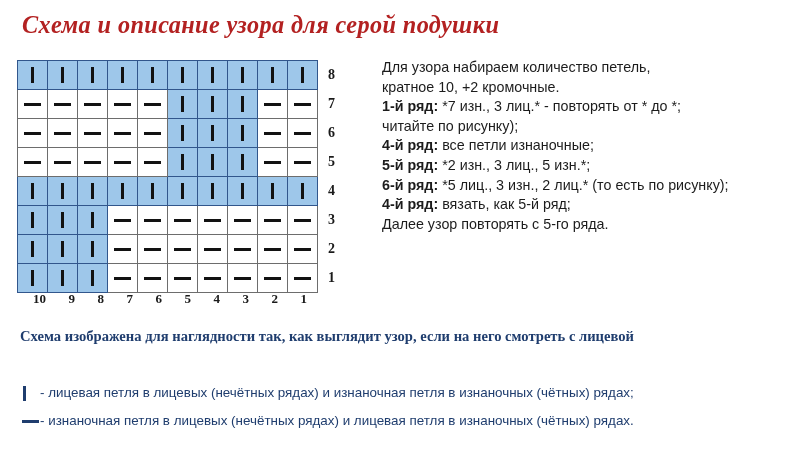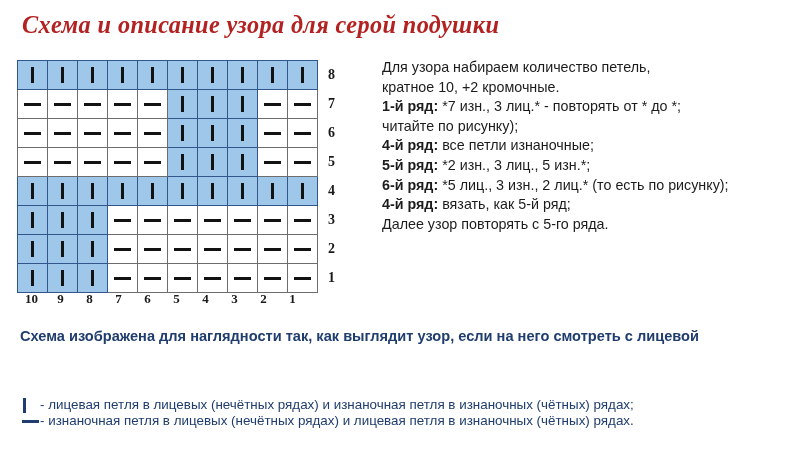--- a/index.html
+++ b/index.html
@@ -92,21 +92,21 @@
   }
   #colnums {
     position: absolute;
     left: 17px;
     top: 291px;
     width: 300px;
     display: flex;
   }
   #colnums .colnum {
     width: 29px;
-    text-align: center;
+    text-align: right;
     font-family: "Liberation Serif", serif;
     font-weight: bold;
     font-size: 13px;
     color: #1a1a1a;
   }
 
   
   #instructions {
     position: absolute;
     left: 353px;
@@ -130,36 +130,36 @@
     position: absolute;
     left: 20px;
     top: 326px;
     width: 770px;
     color: #1f3d6e;
     font-family: "Liberation Sans", sans-serif;
     font-weight: bold;
     font-size: 14.6px;
     line-height: 21px;
   }
-  #notes .nline { white-space: nowrap; }
+  #notes .nline { white-space: nowrap; font-family: Liberation Serif, serif; }
 
   
   .legend-row {
     position: absolute;
     left: 20px;
     width: 775px;
     color: #1f3d6e;
     font-family: "Liberation Sans", sans-serif;
     font-size: 13.4px;
     line-height: 18px;
     white-space: nowrap;
     display: flex;
     align-items: center;
   }
-  #legend-knit { top: 396px; }
+  #legend-knit { top: 384px; }
   #legend-purl { top: 412px; }
   .legend-glyph {
     display: inline-block;
     position: relative;
     width: 20px;
     height: 16px;
     flex: 0 0 20px;
   }
   .legend-glyph .gk {
     position: absolute;

